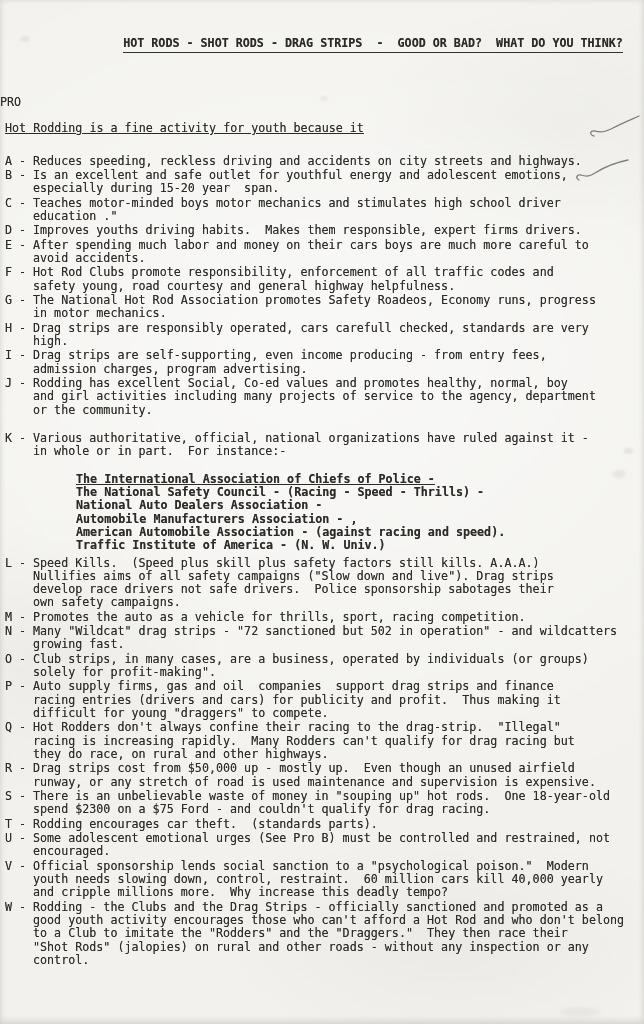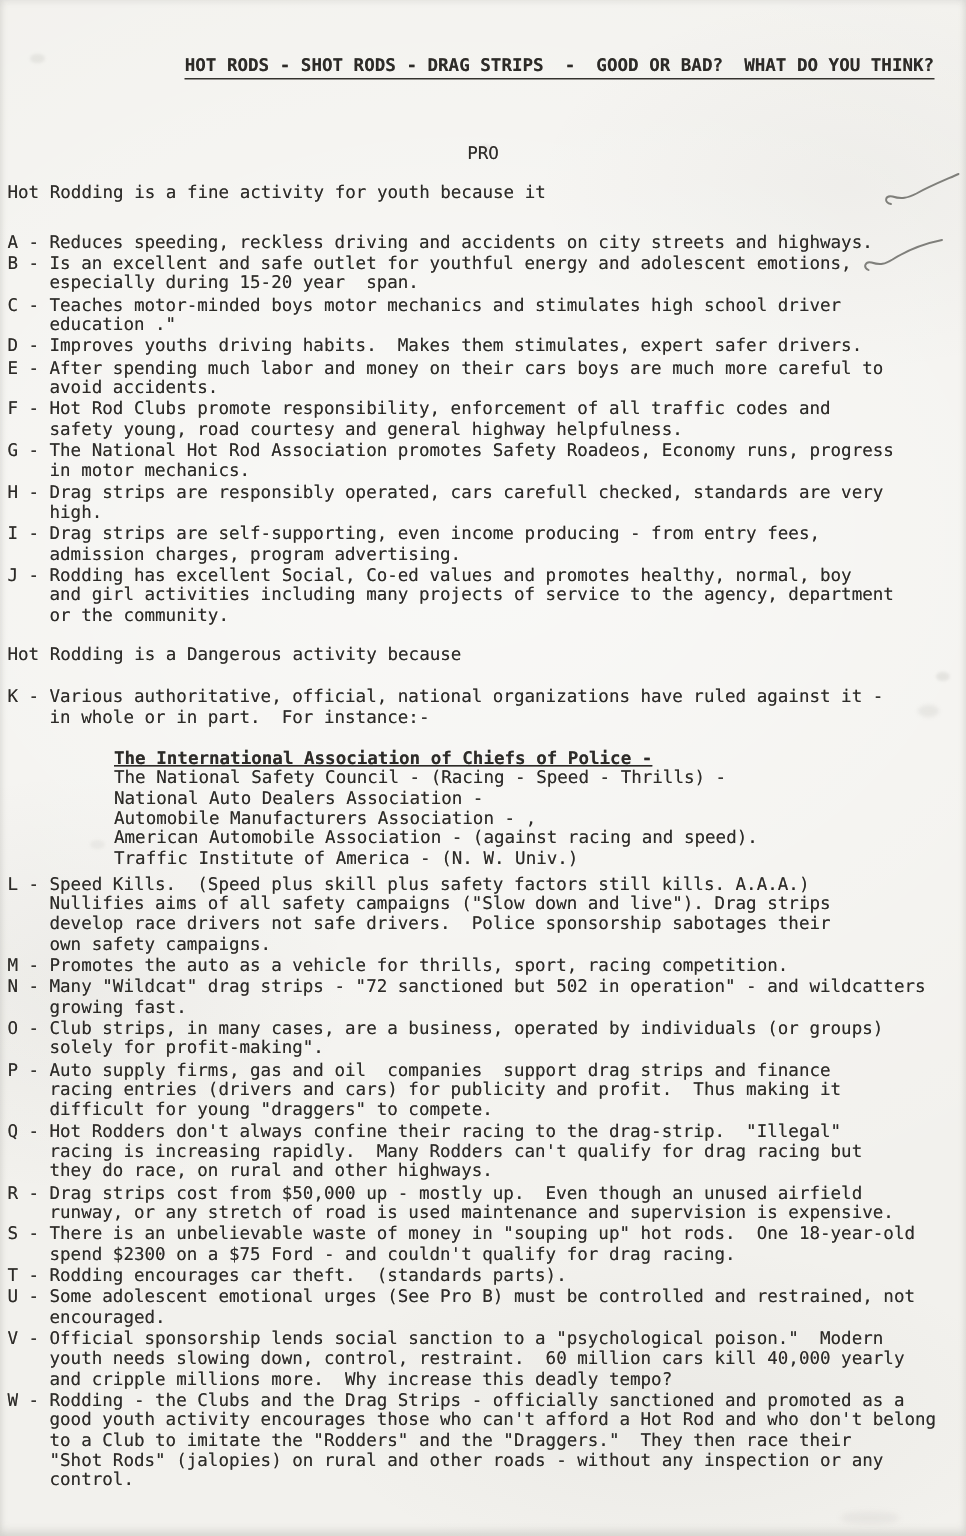--- a/index.html
+++ b/index.html
@@ -24,32 +24,32 @@
   }
   .blotch { position: absolute; border-radius: 50%; pointer-events: none; }
   .title-row { margin: 24px 0 0 95px; white-space: pre; }
   .doc-title {
     display: inline-block;
     font-weight: bold;
     border-bottom: 1.6px solid #34322e;
     padding-bottom: 1px;
     letter-spacing: 0;
   }
-  .section-heading { text-align: center; white-space: pre; }
+  .section-heading { text-align: left; white-space: pre; }
   .heading-pro { margin-top: 30px; }
   .heading-con { margin-top: 19px; }
-  .section-intro { margin: 13px 0 0 5px; white-space: pre; }
+  .section-intro { margin: 13px 0 0 5px; white-space: pre; text-decoration: underline; }
   .items { margin: 19px 0 0 5px; }
   .items-con { margin-top: 15px; }
   .item-row { display: flex; align-items: flex-start; margin-top: 1px; }
   .item-row:first-child { margin-top: 0; }
   .item-label { flex: 0 0 28px; white-space: pre; }
   .item-text { flex: 1 1 auto; white-space: pre-wrap; }
   .sublist { margin: 14px 0 3px 0; padding-left: 43px; }
-  .sublist-line { white-space: pre; }
+  .sublist-line { white-space: pre; font-weight: bold; }
   .sublist-line.bold { font-weight: bold; text-decoration: underline; }
   .marks-overlay { position: absolute; left: 0; top: 0; width: 644px; height: 1024px; pointer-events: none; }
 </style>
 </head>
 <body>
 
 <div class="paper">
 
   <div class="blotch" style="left:20px; top:36px; width:10px; height:6px; background:rgba(110,108,100,0.10); filter:blur(1px);"></div>
   <div class="blotch" style="left:320px; top:96px; width:8px; height:5px; background:rgba(110,108,100,0.08); filter:blur(1px);"></div>
@@ -80,21 +80,21 @@
           <div class="item-text">Is an excellent and safe outlet for youthful energy and adolescent emotions,
 especially during 15-20 year  span.</div>
         </div>
         <div class="item-row">
           <div class="item-label">C -</div>
           <div class="item-text">Teaches motor-minded boys motor mechanics and stimulates high school driver
 education ."</div>
         </div>
         <div class="item-row">
           <div class="item-label">D -</div>
-          <div class="item-text">Improves youths driving habits.  Makes them stimulates, expert safer drivers.</div>
+          <div class="item-text">Improves youths driving habits.  Makes them responsible, expert firms drivers.</div>
         </div>
         <div class="item-row">
           <div class="item-label">E -</div>
           <div class="item-text">After spending much labor and money on their cars boys are much more careful to
 avoid accidents.</div>
         </div>
         <div class="item-row">
           <div class="item-label">F -</div>
           <div class="item-text">Hot Rod Clubs promote responsibility, enforcement of all traffic codes and
 safety young, road courtesy and general highway helpfulness.</div>
@@ -117,21 +117,20 @@
         <div class="item-row">
           <div class="item-label">J -</div>
           <div class="item-text">Rodding has excellent Social, Co-ed values and promotes healthy, normal, boy
 and girl activities including many projects of service to the agency, department
 or the community.</div>
         </div>
       </div>
   </div>
 
   <div class="section">
-    <div class="section-intro">Hot Rodding is a Dangerous activity because</div>
     <div class="items items-con">
         <div class="item-row">
           <div class="item-label">K -</div>
           <div class="item-text">Various authoritative, official, national organizations have ruled against it -
 in whole or in part.  For instance:-<div class="sublist"><div class="sublist-line bold">The International Association of Chiefs of Police -</div><div class="sublist-line">The National Safety Council - (Racing - Speed - Thrills) -</div><div class="sublist-line">National Auto Dealers Association -</div><div class="sublist-line">Automobile Manufacturers Association - ,</div><div class="sublist-line">American Automobile Association - (against racing and speed).</div><div class="sublist-line">Traffic Institute of America - (N. W. Univ.)</div></div></div>
         </div>
         <div class="item-row">
           <div class="item-label">L -</div>
           <div class="item-text">Speed Kills.  (Speed plus skill plus safety factors still kills. A.A.A.)
 Nullifies aims of all safety campaigns ("Slow down and live"). Drag strips

